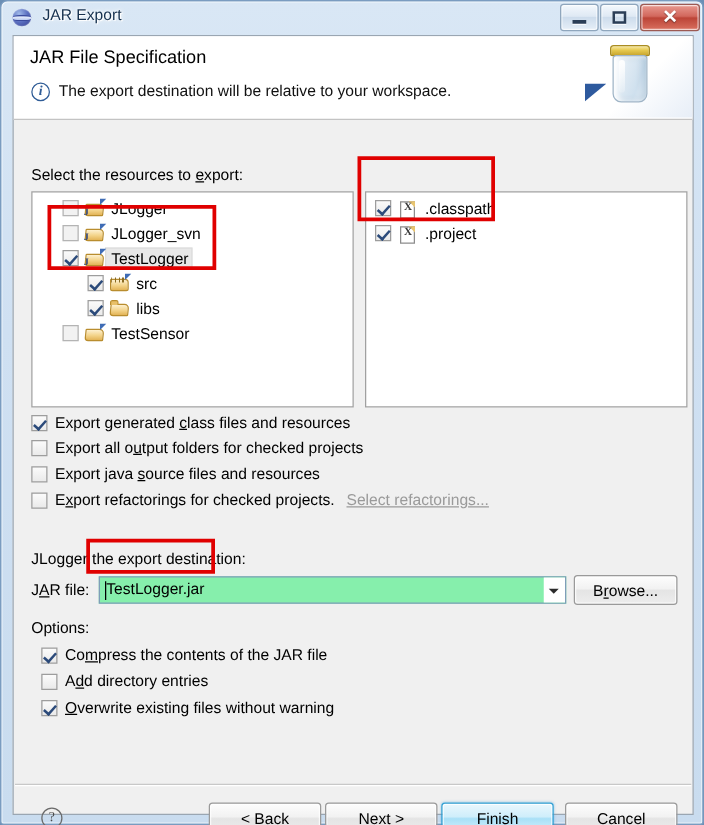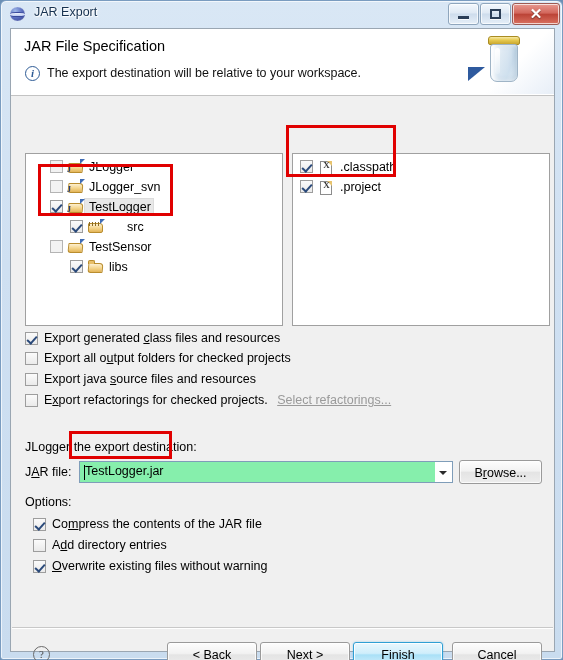--- a/index.html
+++ b/index.html
@@ -333,20 +333,21 @@
       <div class="info-icon">i</div>
       <div class="header-msg">The export destination will be relative to your workspace.</div>
       <div class="header-art">
         <div class="jar-lid"></div>
         <div class="jar-body"></div>
         <div class="jar-shine"></div>
         <div class="blue-tri"></div>
       </div>
     </div>
 
+    <div class="lbl" style="left:14px; top:104px;"><span>Select the resources to </span><u>e</u><span>xport:</span></div>
 
     <div class="panel" id="tree-panel">
       <div style="padding-top:3px;">
 
         <div class="row" style="padding-left:24px;">
           <span class="cb dim" style="left:24px;"></span>
           <span class="ico" style="left:41px;">
               <span class="folder open"></span>
               <span class="jbadge">J</span>
               <span class="arrowblue"></span>
@@ -375,39 +376,39 @@
           <span style="margin-left:39px; position:relative;">TestLogger</span>
         </div>
 
         <div class="row" style="padding-left:44px;">
           <span class="cb checked" style="left:44px;"></span>
           <span class="ico" style="left:61px;">
               <span class="folder"></span>
               <span class="pkg-dot"></span>
               <span class="arrowblue"></span>
             </span>
-          <span style="margin-left:57px;">src</span>
+          <span style="margin-left:39px;">src</span>
+        </div>
+
+        <div class="row" style="padding-left:44px;">
+          <span class="cb checked" style="left:44px;"></span>
+          <span class="ico" style="left:61px;">
+              <span class="folder open"></span>
+              <span class="folder-tab"></span>
+            </span>
+          <span style="margin-left:39px;">libs</span>
         </div>
 
         <div class="row" style="padding-left:24px;">
           <span class="cb dim" style="left:24px;"></span>
           <span class="ico" style="left:41px;">
               <span class="folder open"></span>
               <span class="arrowblue"></span>
             </span>
           <span style="margin-left:39px;">TestSensor</span>
-        </div>
-
-        <div class="row" style="padding-left:44px;">
-          <span class="cb checked" style="left:44px;"></span>
-          <span class="ico" style="left:61px;">
-              <span class="folder open"></span>
-              <span class="folder-tab"></span>
-            </span>
-          <span style="margin-left:39px;">libs</span>
         </div>
 
       </div>
     </div>
 
     <div class="panel" id="list-panel">
       <div style="padding-top:3px;">
         <div class="row" style="padding-left:28px;">
           <span class="cb checked" style="left:7px;"></span>
           <span class="ico" style="left:25px;">

